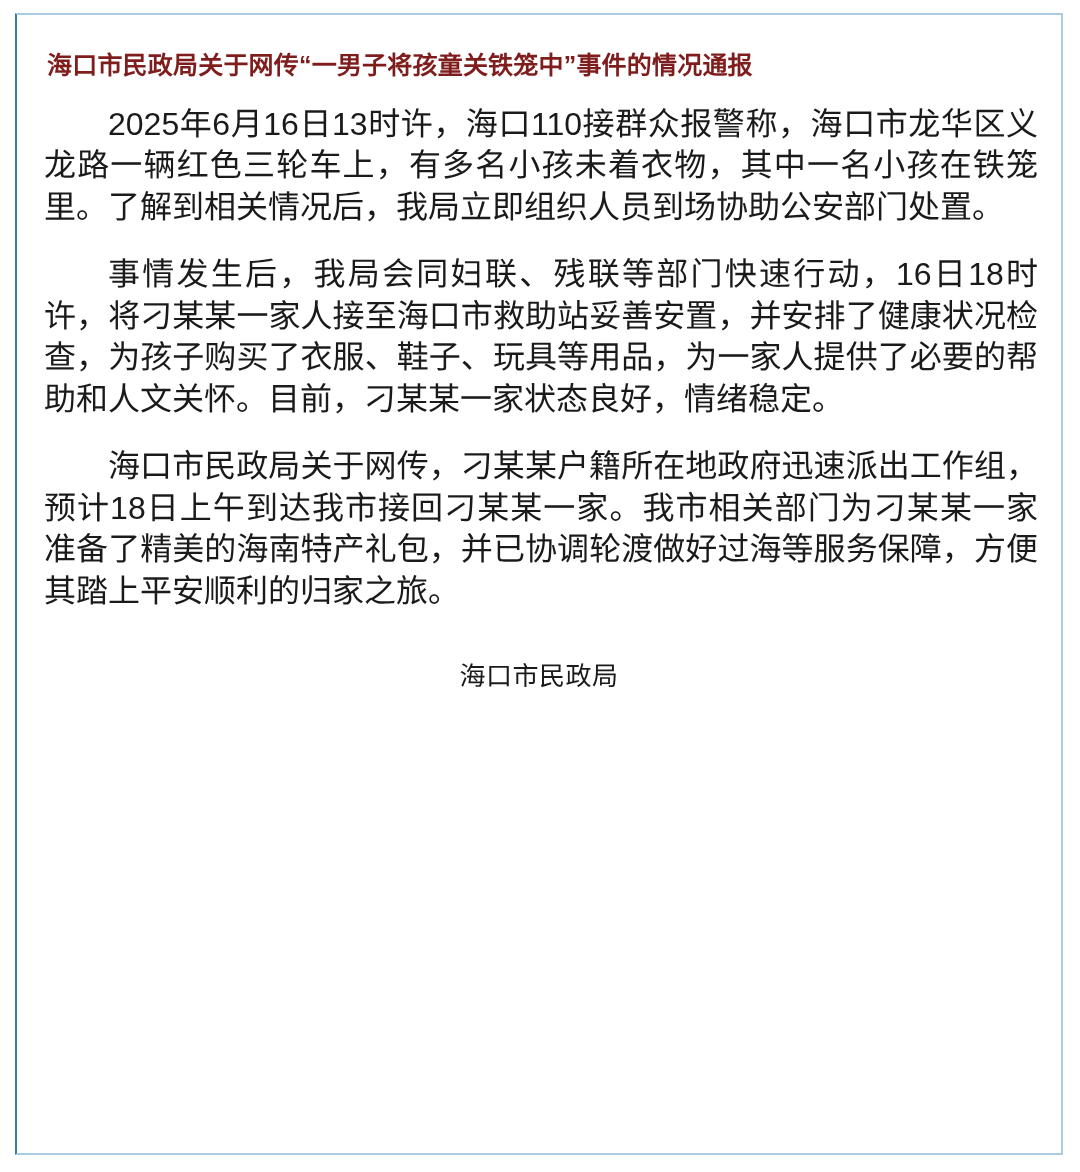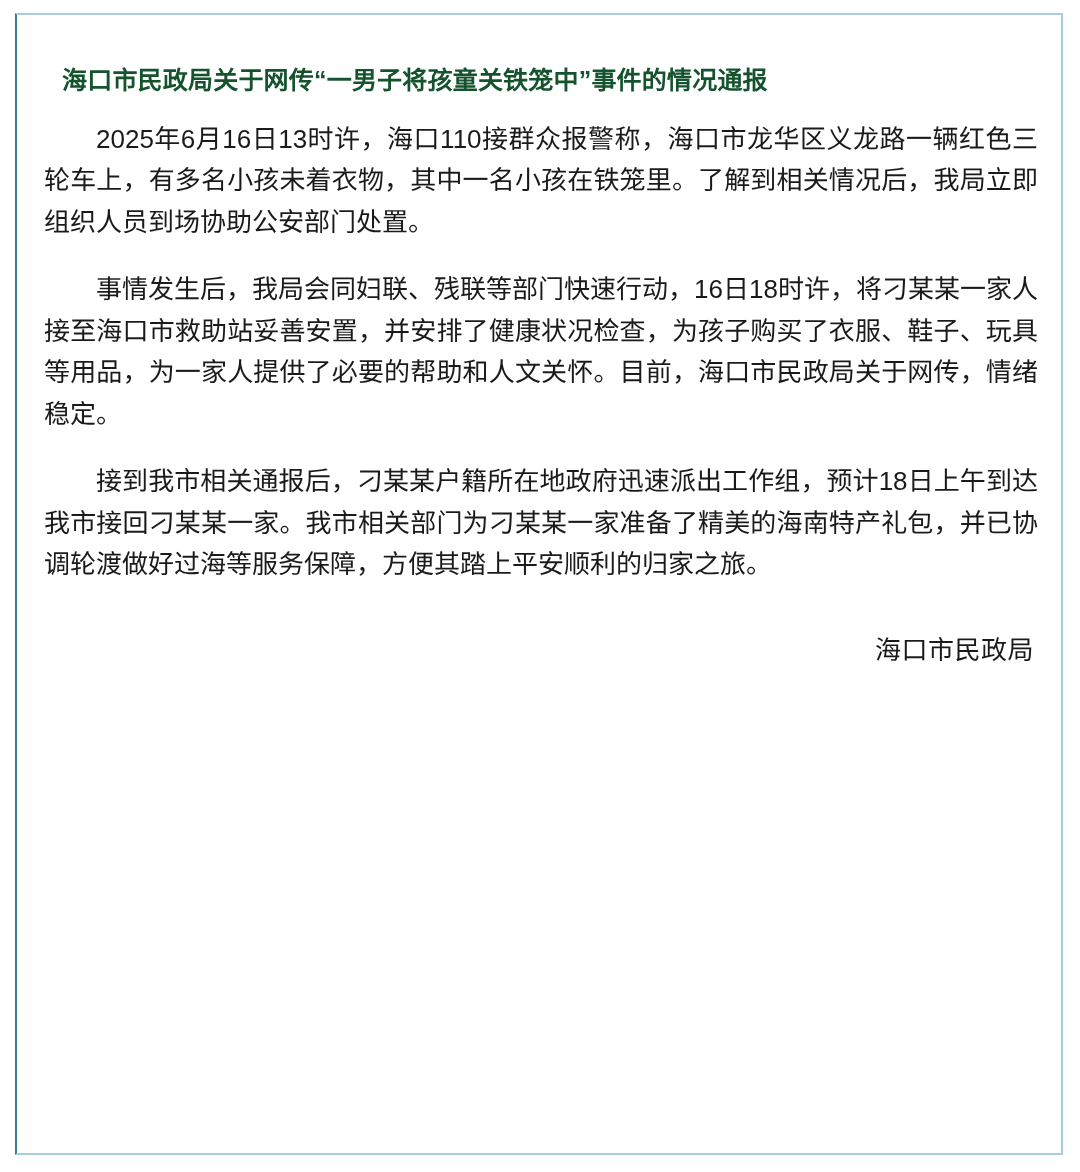--- a/index.html
+++ b/index.html
@@ -32,76 +32,76 @@
 
   .inner {
     position: absolute;
     left: 27px;
     top: 0;
     width: 994px;
     height: 100%;
   }
 
   .doc-title {
-    margin: 18px;
+    margin: 3px;
     padding-top: 31px;
     font-size: 25px;
     font-weight: 700;
     line-height: 1.3;
-    color: #14532d;
+    color: #7f1d1d;
     letter-spacing: 0.2px;
     text-align: left;
     white-space: nowrap;
   }
 
   .body-text {
     margin-top: 22px;
   }
 
   .para {
     margin: 0 0 26px 0;
-    font-size: 26px;
+    font-size: 32px;
     line-height: 41.5px;
     color: #1a1a1a;
     text-align: justify;
     text-justify: inter-ideograph;
     text-indent: 2em;
     letter-spacing: 0px;
     word-break: break-all;
   }
 
   .para:last-child {
     margin-bottom: 0;
   }
 
   .signature {
     margin-top: 44px;
-    text-align: right;
+    text-align: center;
     padding-right: 4px;
   }
 
   .sig-line {
     font-size: 26px;
     line-height: 41.5px;
     color: #1a1a1a;
     letter-spacing: 0.5px;
   }
 </style>
 </head>
 <body>
 
 <div class="page">
   <div class="inner">
 
     <h1 class="doc-title">海口市民政局关于网传“一男子将孩童关铁笼中”事件的情况通报</h1>
 
     <div class="body-text">
       <p class="para">2025年6月16日13时许，海口110接群众报警称，海口市龙华区义龙路一辆红色三轮车上，有多名小孩未着衣物，其中一名小孩在铁笼里。了解到相关情况后，我局立即组织人员到场协助公安部门处置。</p>
-      <p class="para">事情发生后，我局会同妇联、残联等部门快速行动，16日18时许，将刁某某一家人接至海口市救助站妥善安置，并安排了健康状况检查，为孩子购买了衣服、鞋子、玩具等用品，为一家人提供了必要的帮助和人文关怀。目前，海口市民政局关于网传，情绪稳定。</p>
-      <p class="para">接到我市相关通报后，刁某某户籍所在地政府迅速派出工作组，预计18日上午到达我市接回刁某某一家。我市相关部门为刁某某一家准备了精美的海南特产礼包，并已协调轮渡做好过海等服务保障，方便其踏上平安顺利的归家之旅。</p>
+      <p class="para">事情发生后，我局会同妇联、残联等部门快速行动，16日18时许，将刁某某一家人接至海口市救助站妥善安置，并安排了健康状况检查，为孩子购买了衣服、鞋子、玩具等用品，为一家人提供了必要的帮助和人文关怀。目前，刁某某一家状态良好，情绪稳定。</p>
+      <p class="para">海口市民政局关于网传，刁某某户籍所在地政府迅速派出工作组，预计18日上午到达我市接回刁某某一家。我市相关部门为刁某某一家准备了精美的海南特产礼包，并已协调轮渡做好过海等服务保障，方便其踏上平安顺利的归家之旅。</p>
     </div>
 
     <div class="signature">
       <div class="sig-line">海口市民政局</div>
     </div>
 
   </div>
 </div>
 
 </body></html>

